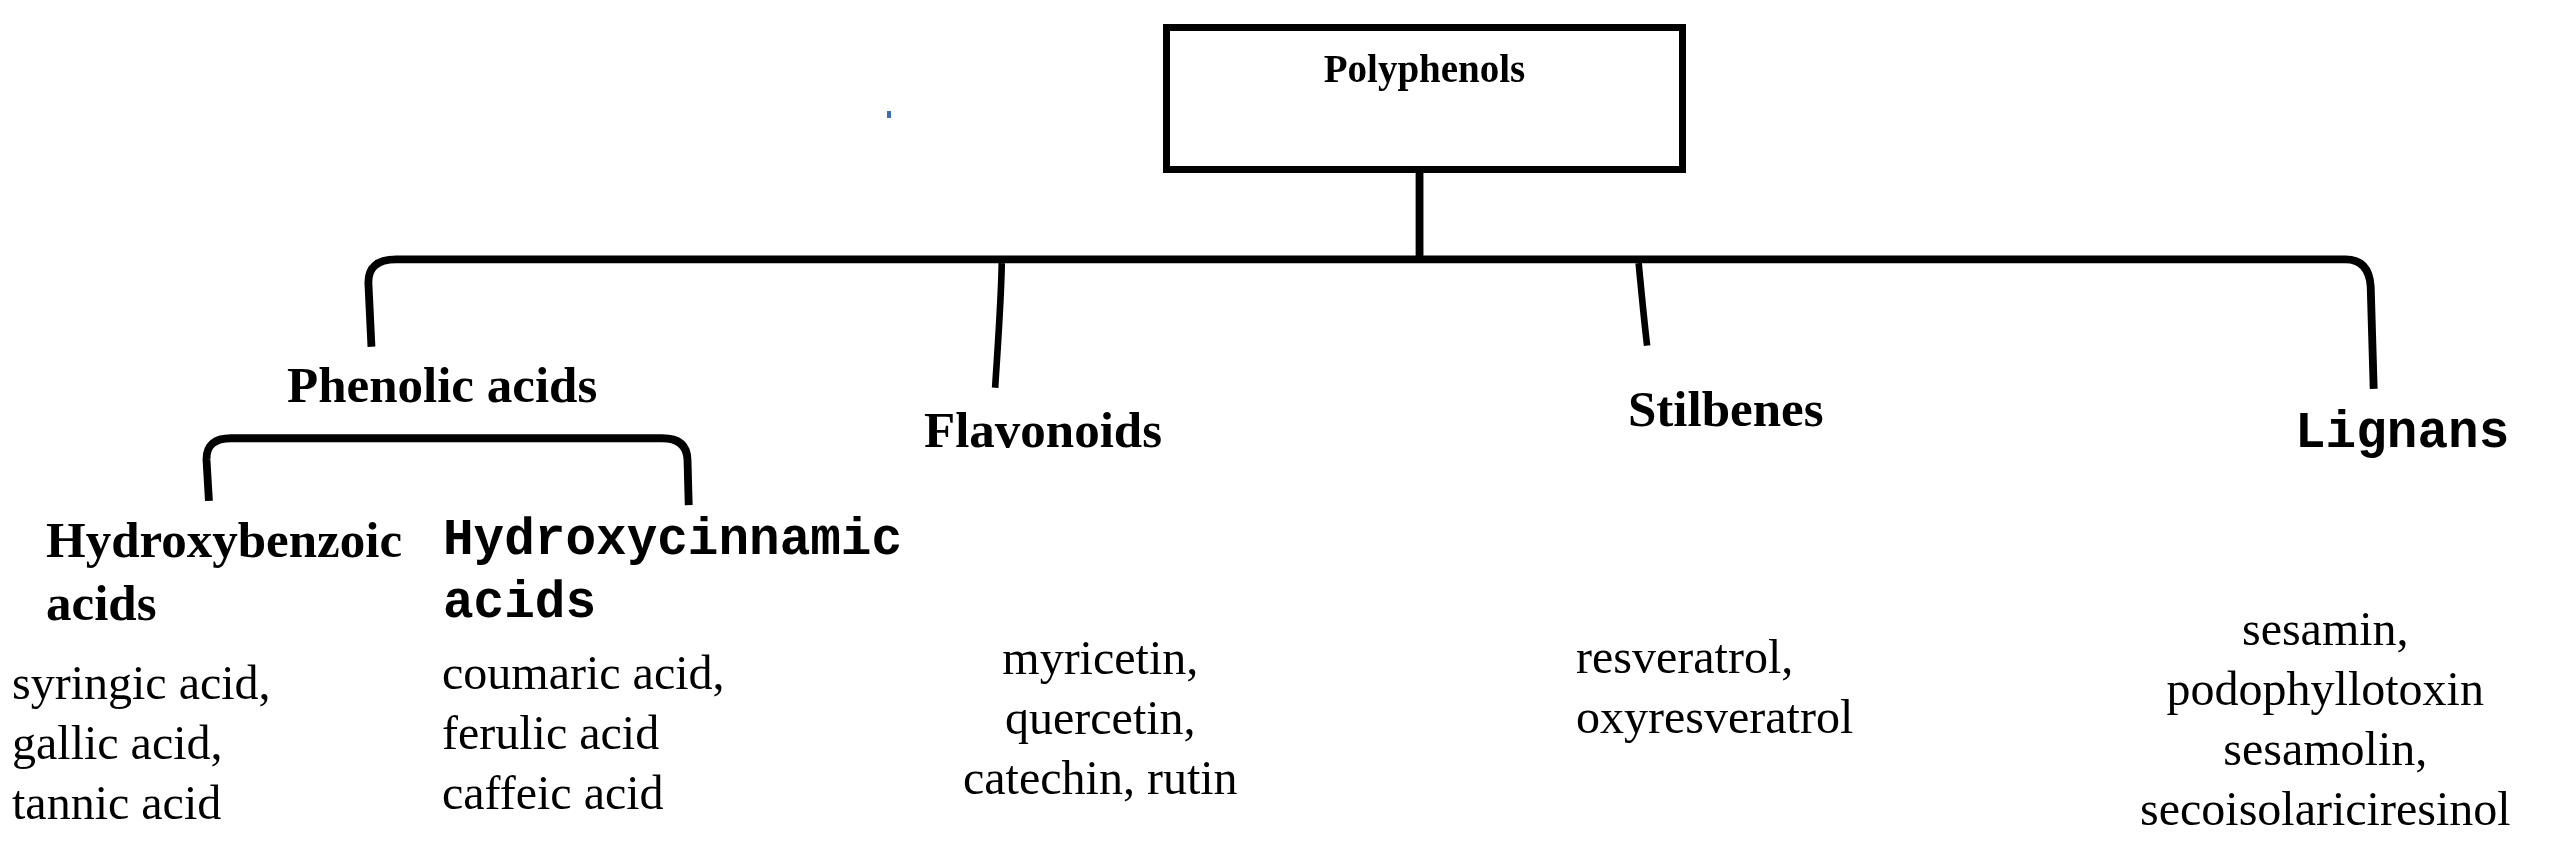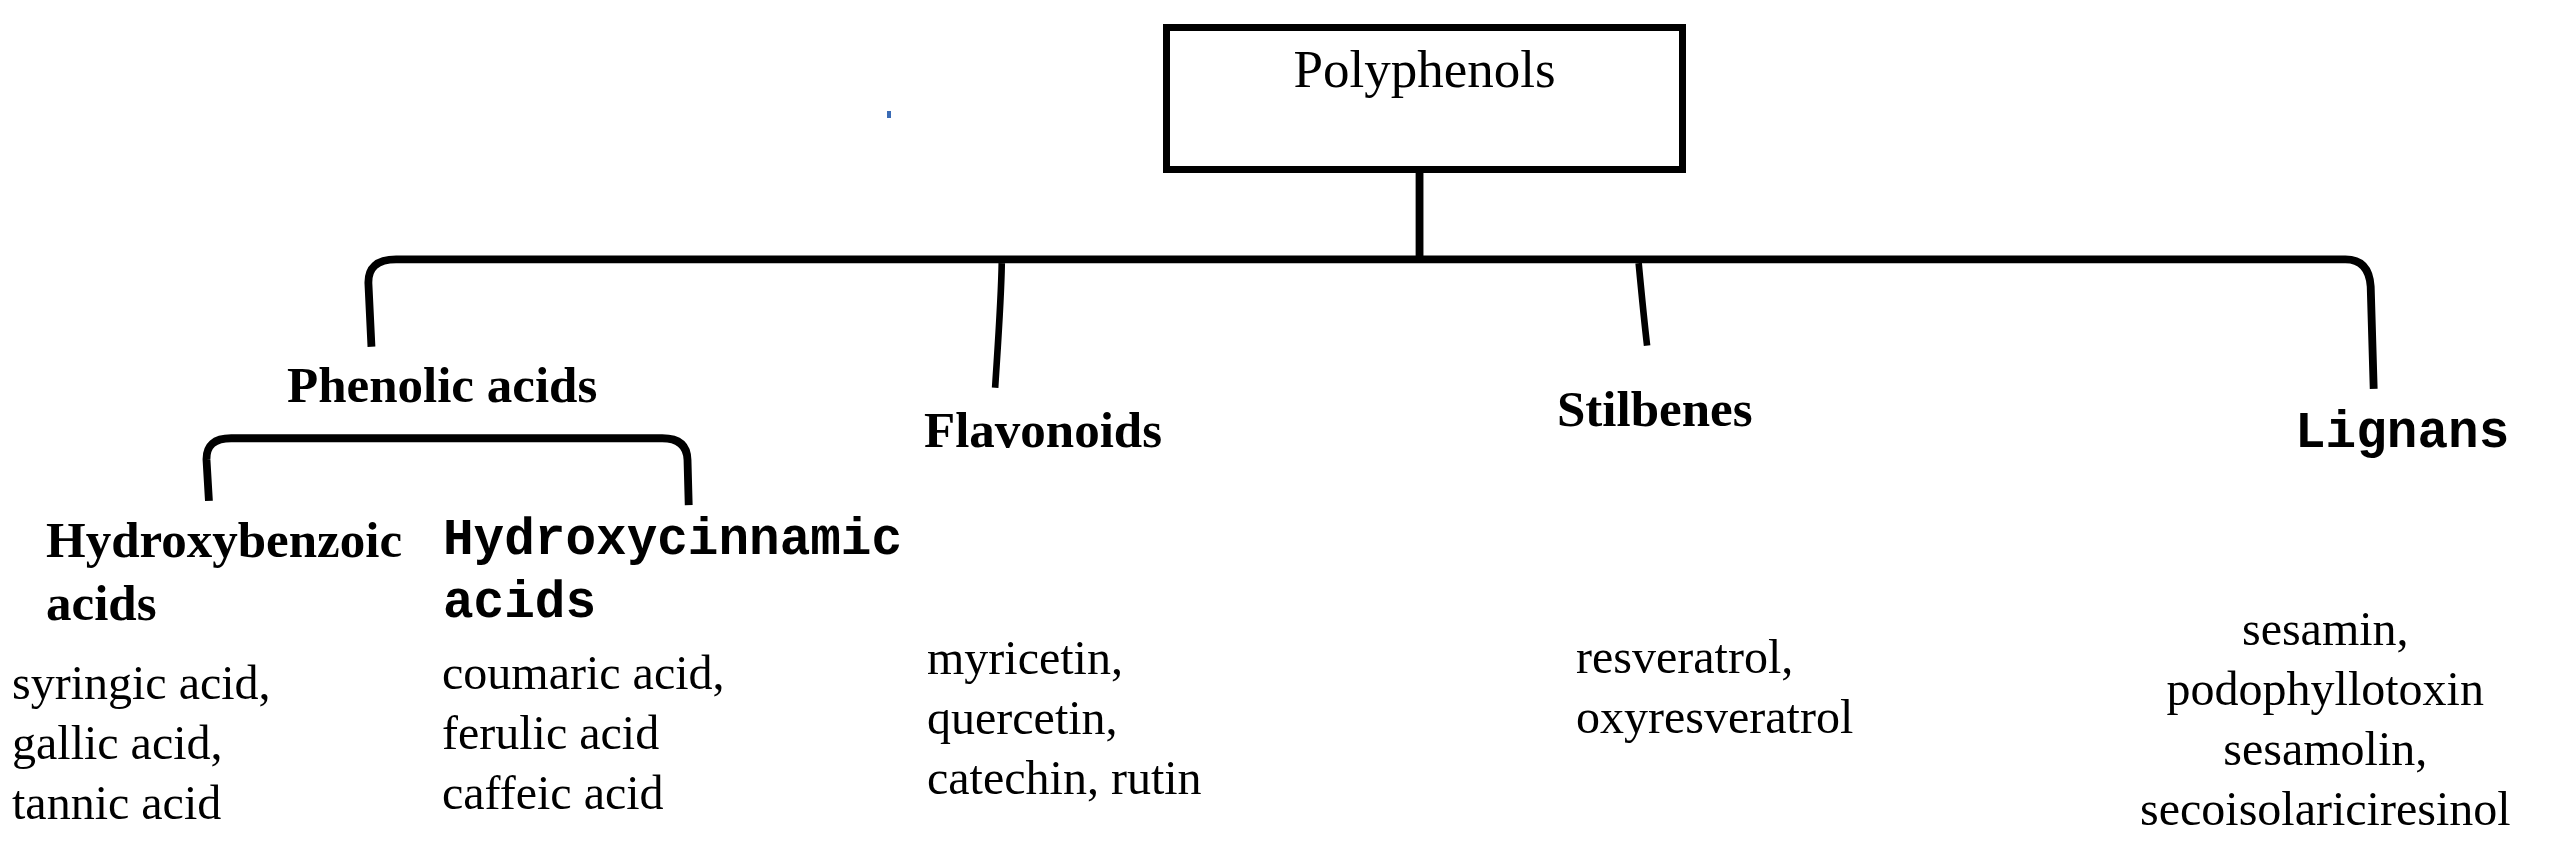--- a/index.html
+++ b/index.html
@@ -30,22 +30,22 @@
     width: 523px;
     height: 149px;
     border: 7.8px solid #000000;
     box-sizing: border-box;
     display: flex;
     justify-content: center;
     align-items: flex-start;
     padding-top: 8.4px;
   }
   .root-label {
-    font-size: 53px;
-    font-weight: normal;
+    font-size: 39px;
+    font-weight: bold;
     line-height: 60px;
     white-space: nowrap;
   }
   .branch-label {
     position: absolute;
     font-size: 51px;
     font-weight: bold;
     line-height: 63px;
     white-space: nowrap;
   }
@@ -83,21 +83,21 @@
   </svg>
 
   <div class="artifact-dot" style="background:#3a6bb5;"></div>
 
   <div class="root-box">
     <span class="root-label">Polyphenols</span>
   </div>
 
   <div class="branch-label" style="left:287px; top:354px;">Phenolic acids</div>
   <div class="branch-label" style="left:892px; top:399px;margin-left:32px;">Flavonoids</div>
-  <div class="branch-label" style="left:1557px; top:378px;">Stilbenes</div>
+  <div class="branch-label" style="left:1628px; top:378px;">Stilbenes</div>
   <div class="branch-label" style="left:2295px; top:402px;font-family:Liberation Mono, monospace;">Lignans</div>
 
   <div class="branch-label" style="left:2px; top:509px;margin-left:44px;">
     <span class="item-line">Hydroxybenzoic</span>
     <span class="item-line">acids</span>
   </div>
   <div class="branch-label" style="left:443px; top:509px;font-family:Liberation Mono, monospace;">
     <span class="item-line">Hydroxycinnamic</span>
     <span class="item-line">acids</span>
   </div>
@@ -107,21 +107,21 @@
     <span class="item-line">gallic acid,</span>
     <span class="item-line">tannic acid</span>
   </div>
 
   <div class="item-list" style="left:442px; top:643px;">
     <span class="item-line">coumaric acid,</span>
     <span class="item-line">ferulic acid</span>
     <span class="item-line">caffeic acid</span>
   </div>
 
-  <div class="item-list" style="left:927px; top:628px;">
+  <div class="item-list" style="left:963px; top:628px;text-align:center;">
     <span class="item-line">myricetin,</span>
     <span class="item-line">quercetin,</span>
     <span class="item-line">catechin, rutin</span>
   </div>
 
   <div class="item-list" style="left:1576px; top:627px;">
     <span class="item-line">resveratrol,</span>
     <span class="item-line">oxyresveratrol</span>
   </div>
 

